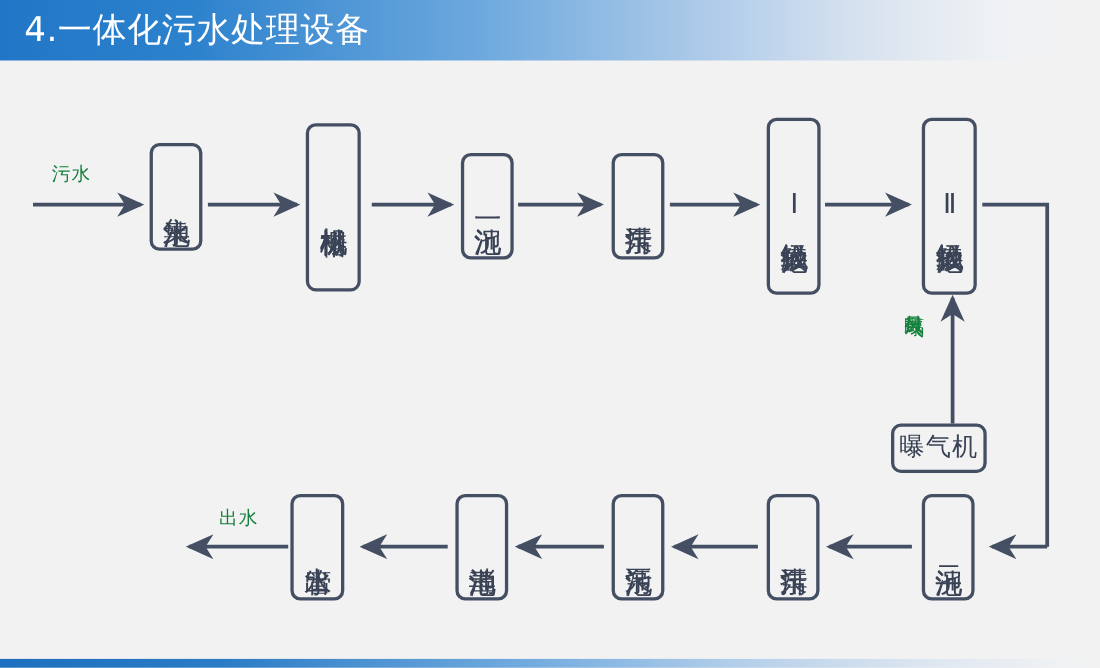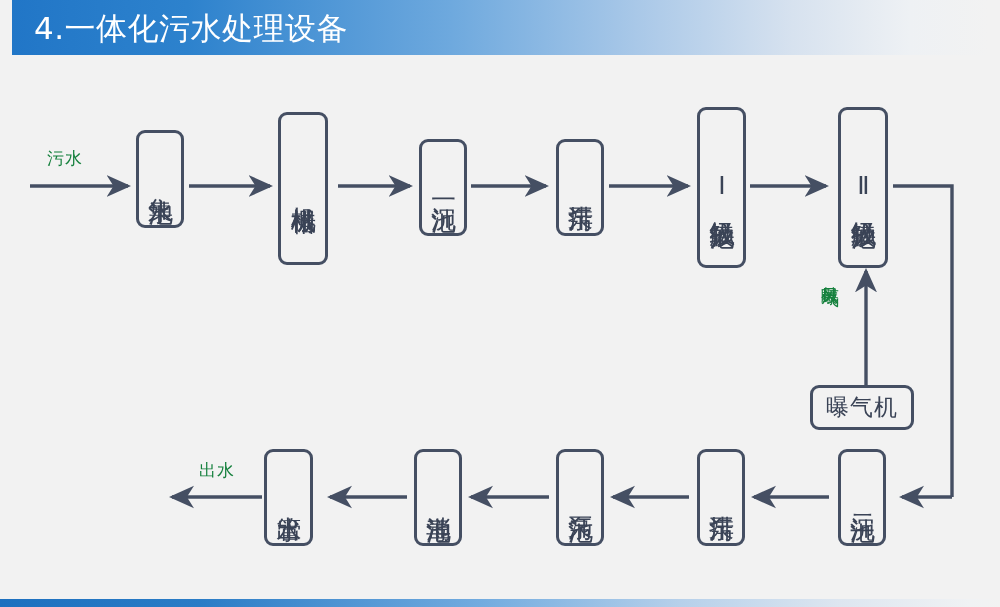--- a/index.html
+++ b/index.html
@@ -11,21 +11,21 @@
     height: 607px;
     background: #f2f2f2;
     font-family: "DejaVu Sans", "Liberation Sans", sans-serif;
     overflow: hidden;
     position: relative;
   }
 
   
   #header-bar {
     position: absolute;
-    left: 12px; top: 0;
+    left: 0; top: 0;
     width: 976px; height: 55px;
     background: linear-gradient(90deg, #2176c7 0%, #2d82cd 18%, #6ea9de 45%, #a9c8e8 64%, #d7e2ef 80%, #eef1f4 92%, #f2f2f2 100%);
   }
   #header-title {
     position: absolute;
     left: 22px;
     top: 50%;
     transform: translateY(-50%);
     color: #ffffff;
     font-size: 31px;
@@ -173,21 +173,21 @@
   </div>
 
   <div class="node vert" style="left:697px; top:52px; width:49px; height:161px;">
     <span class="node-label">Ⅰ级接触池</span>
   </div>
 
   <div class="node vert" style="left:838px; top:52px; width:50px; height:161px;">
     <span class="node-label">Ⅱ级接触池</span>
   </div>
 
-  <div class="node horiz" style="left:810px; top:330px; width:104px; height:45px; font-size:23px;justify-content:center;">
+  <div class="node horiz" style="left:810px; top:330px; width:87px; height:45px; font-size:23px;justify-content:center;">
     <span class="node-label">曝气机</span>
   </div>
 
   <div class="node vert" style="left:838px; top:394px; width:48px; height:97px;">
     <span class="node-label">二沉池</span>
   </div>
 
   <div class="node vert" style="left:697px; top:394px; width:48px; height:97px;">
     <span class="node-label">排污泵</span>
   </div>

